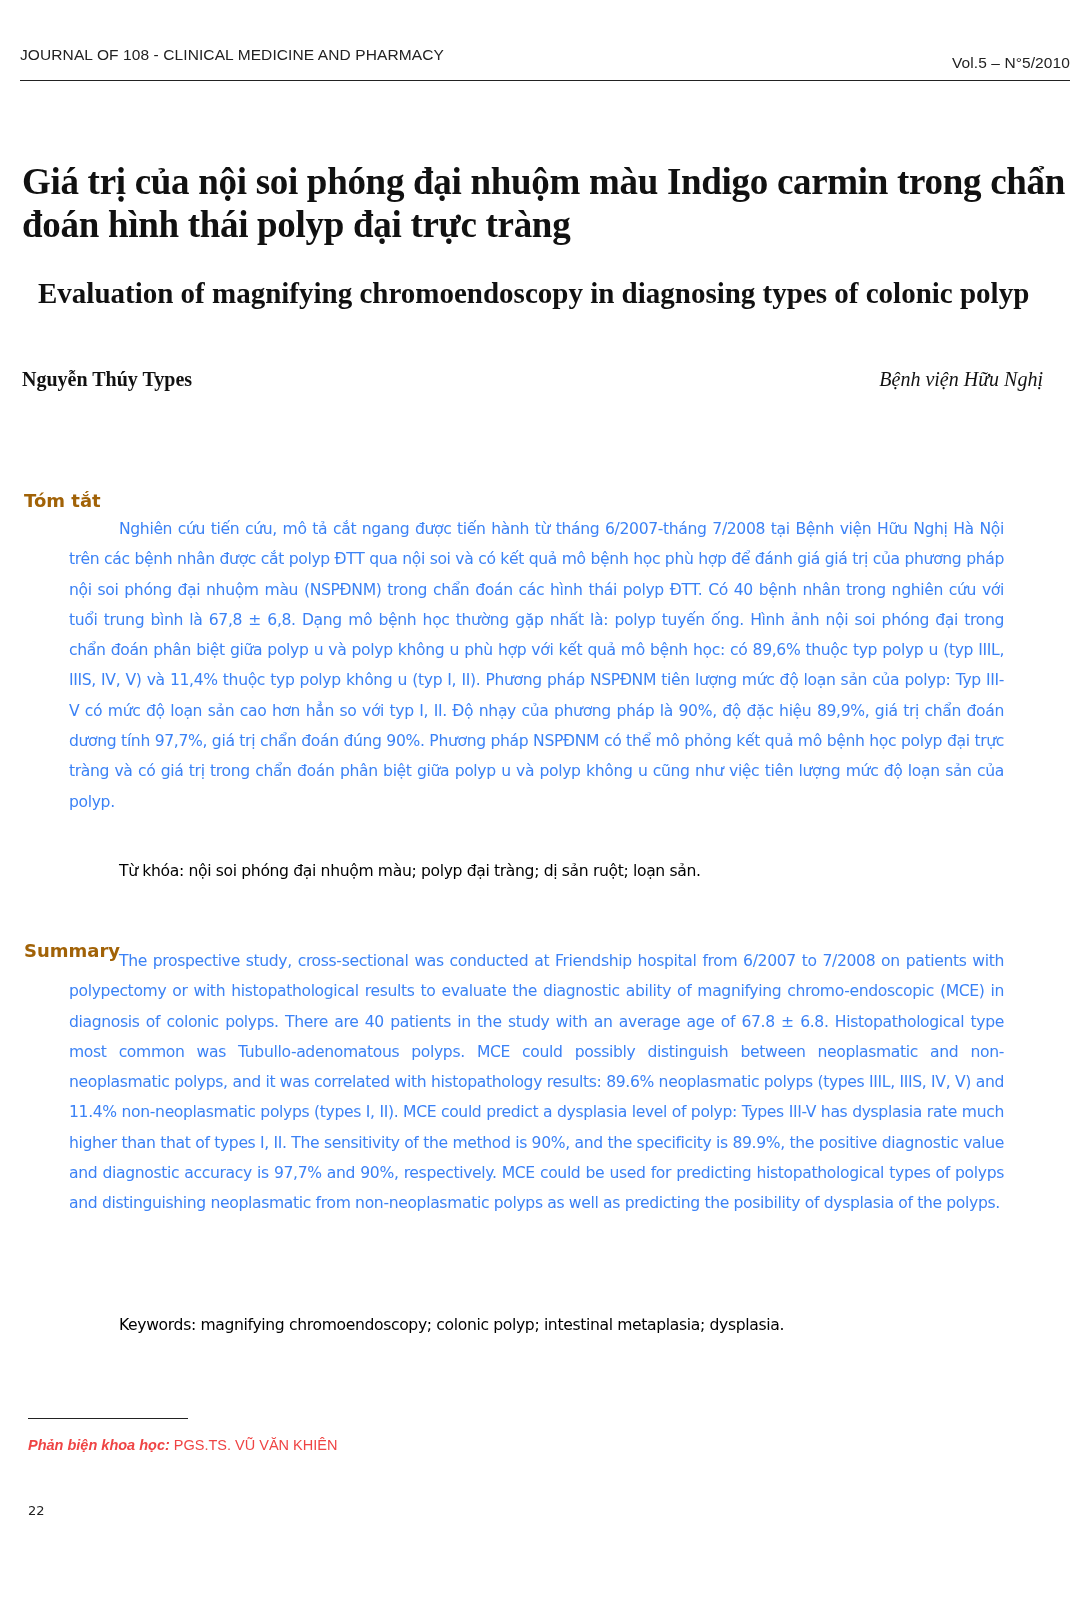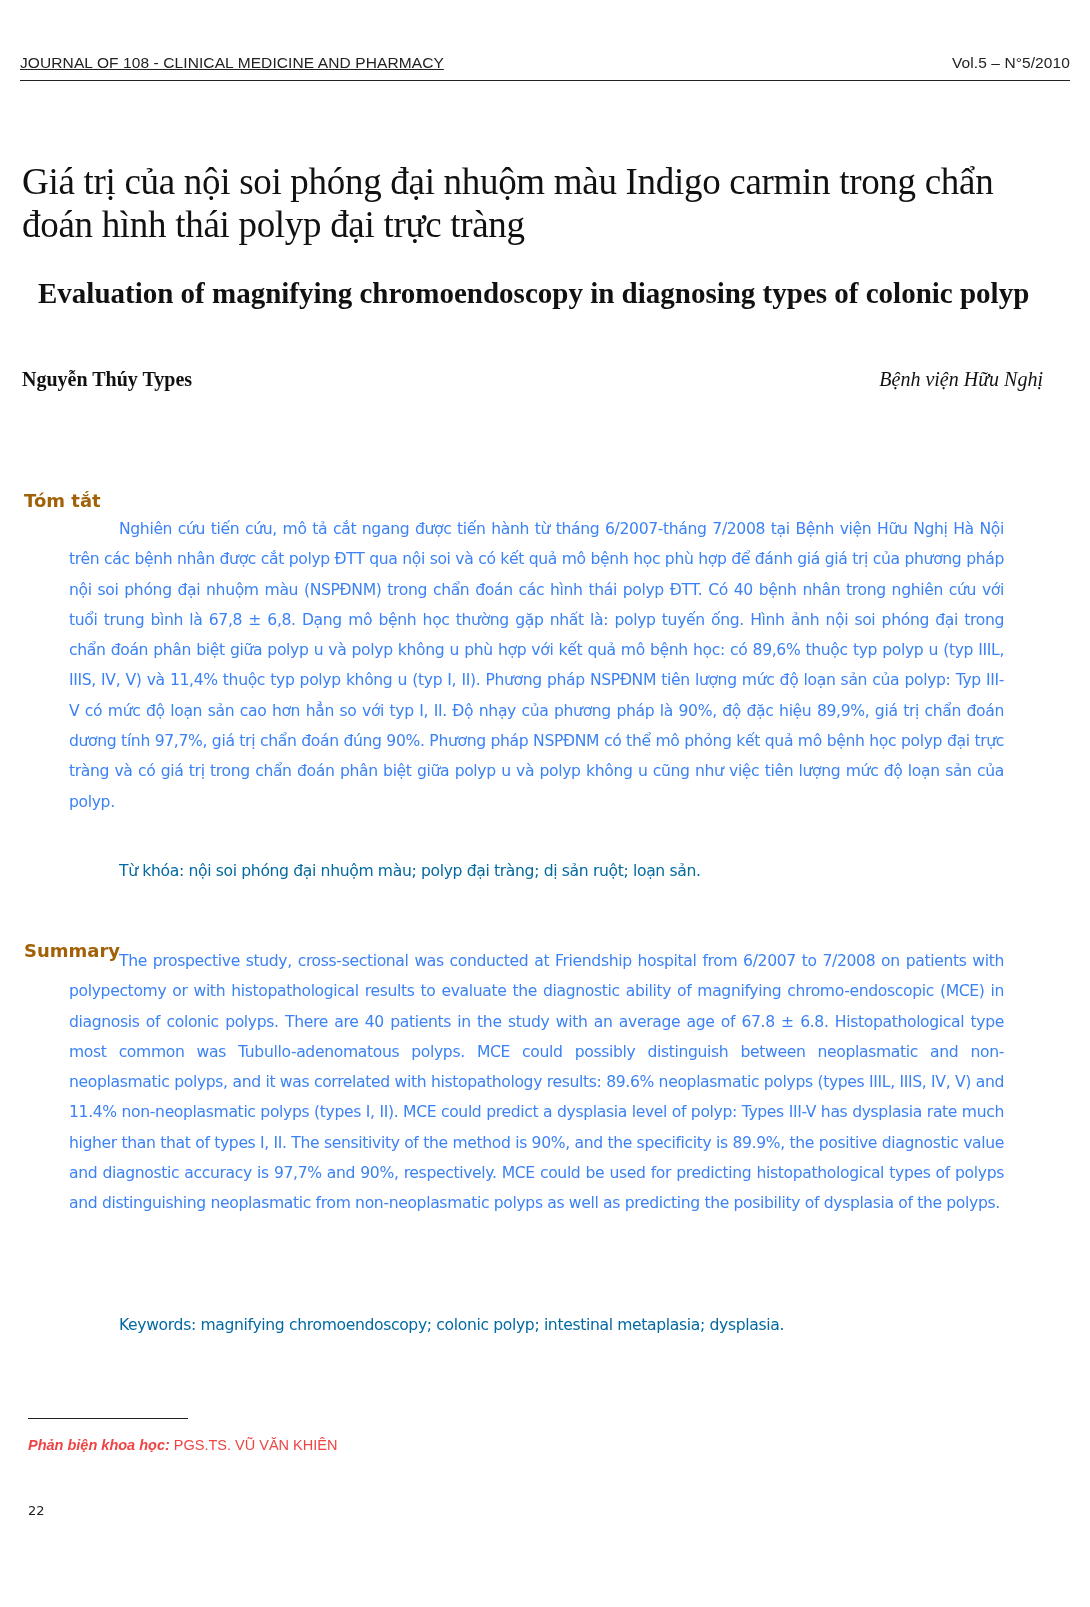--- a/index.html
+++ b/index.html
@@ -21,43 +21,42 @@
       width: 1050px;
       height: 28px;
       font-family: "Liberation Sans", sans-serif;
       font-size: 15.5px;
       color: #222;
       letter-spacing: 0.1px;
     }
     .header .journal {
       position: absolute;
       left: 0;
-      top: 10px;
-      text-decoration: underline;
+      top: 2px;
     }
     .header .volume {
       position: absolute;
       right: 0;
       top: 10px;
     }
     .header-rule {
       position: absolute;
       left: 20px;
       top: 80px;
       width: 1050px;
       height: 0;
       border-top: 1.5px solid #222;
     }
     .title-vn {
       position: absolute;
       left: 22px;
       top: 160px;
       width: 1050px;
       font-family: "Liberation Serif", serif;
-      font-weight: normal;
+      font-weight: bold;
       font-size: 37px;
       line-height: 43px;
       color: #111;
       letter-spacing: -0.3px;
     }
     .title-en {
       position: absolute;
       left: 22px;
       top: 257px;
       width: 1048px;
@@ -111,21 +110,21 @@
     }
     .abstract p {
       margin: 0;
       text-indent: 50px;
     }
     .keywords {
       position: absolute;
       left: 119px;
       font-family: "DejaVu Sans", sans-serif;
       font-size: 15.6px;
-      color: #0369a1;
+      color: #000000;
       letter-spacing: -0.35px;
     }
     .footnote-rule {
       position: absolute;
       left: 28px;
       top: 1418px;
       width: 160px;
       height: 0;
       border-top: 1.5px solid #222;
     }

